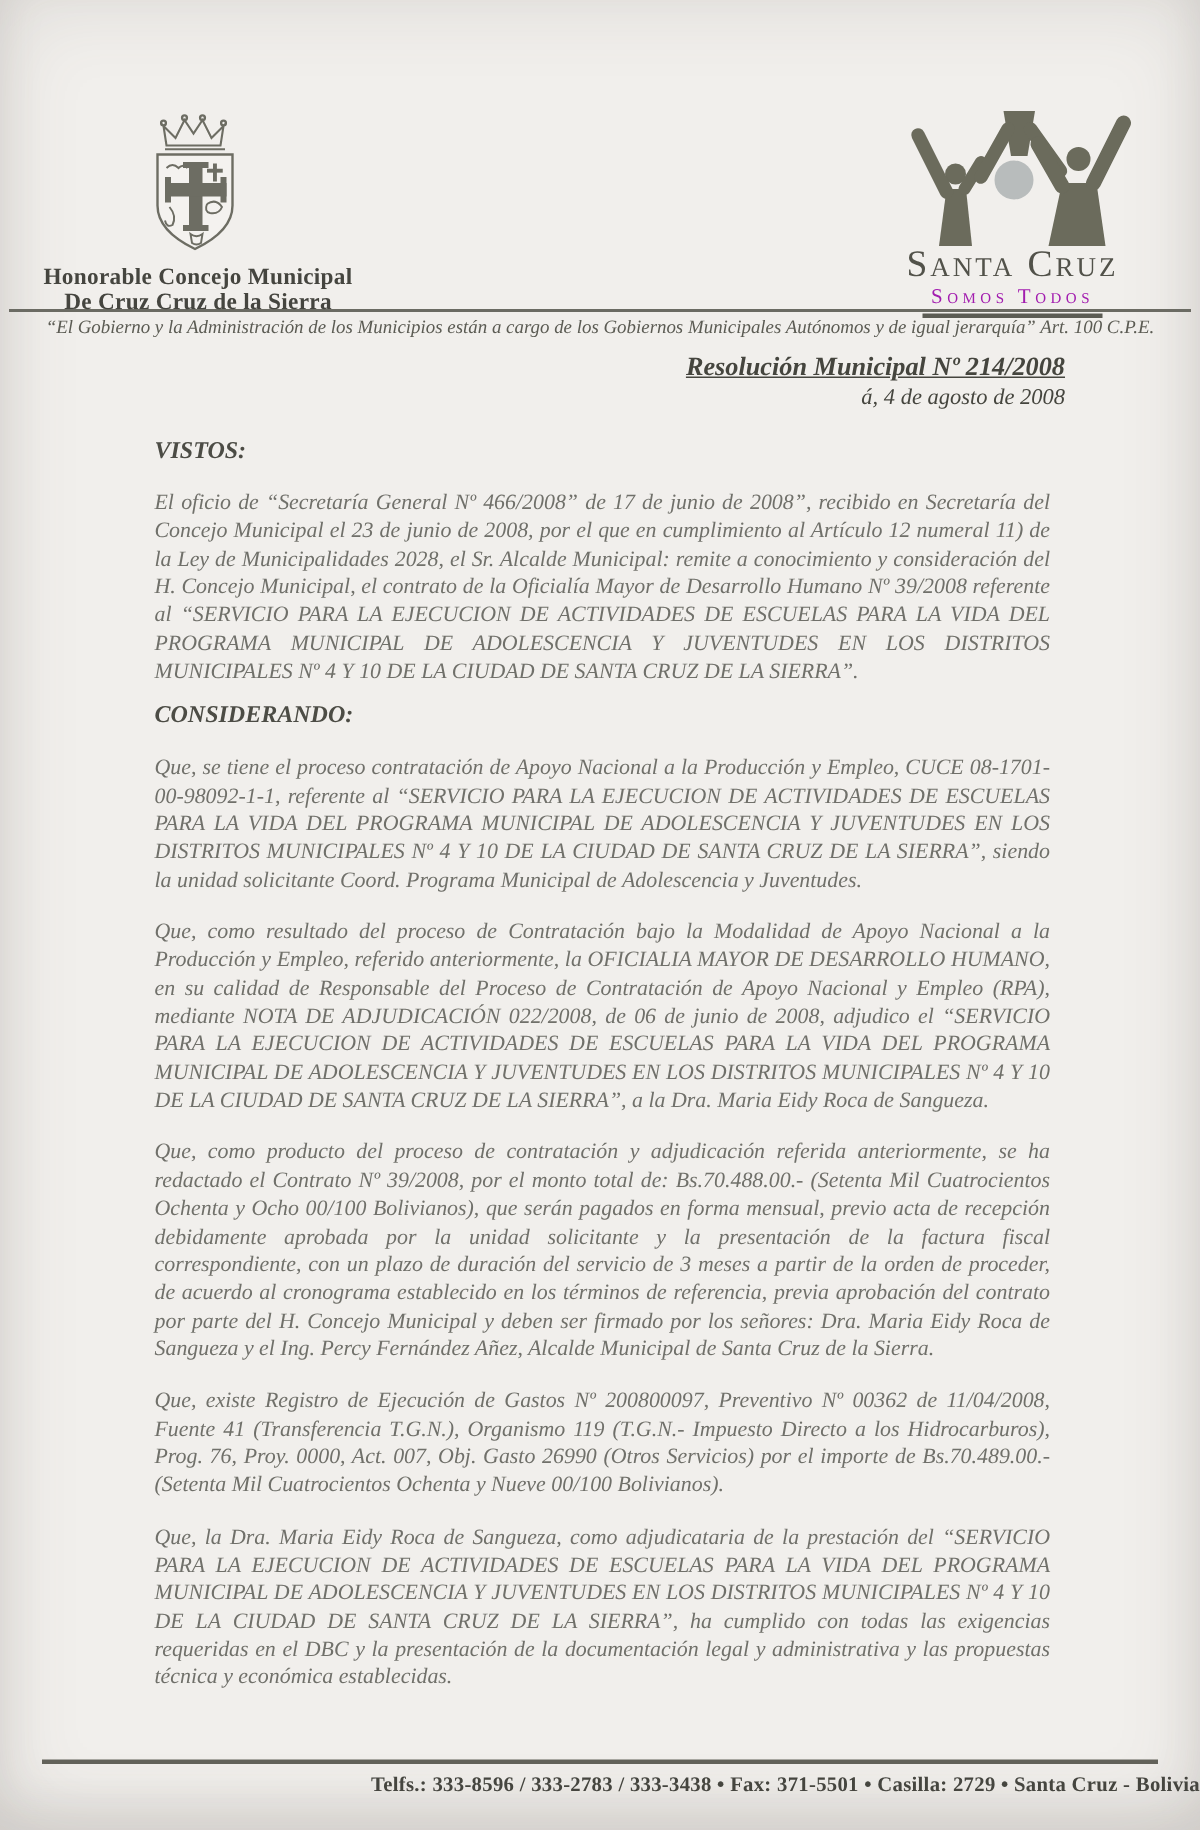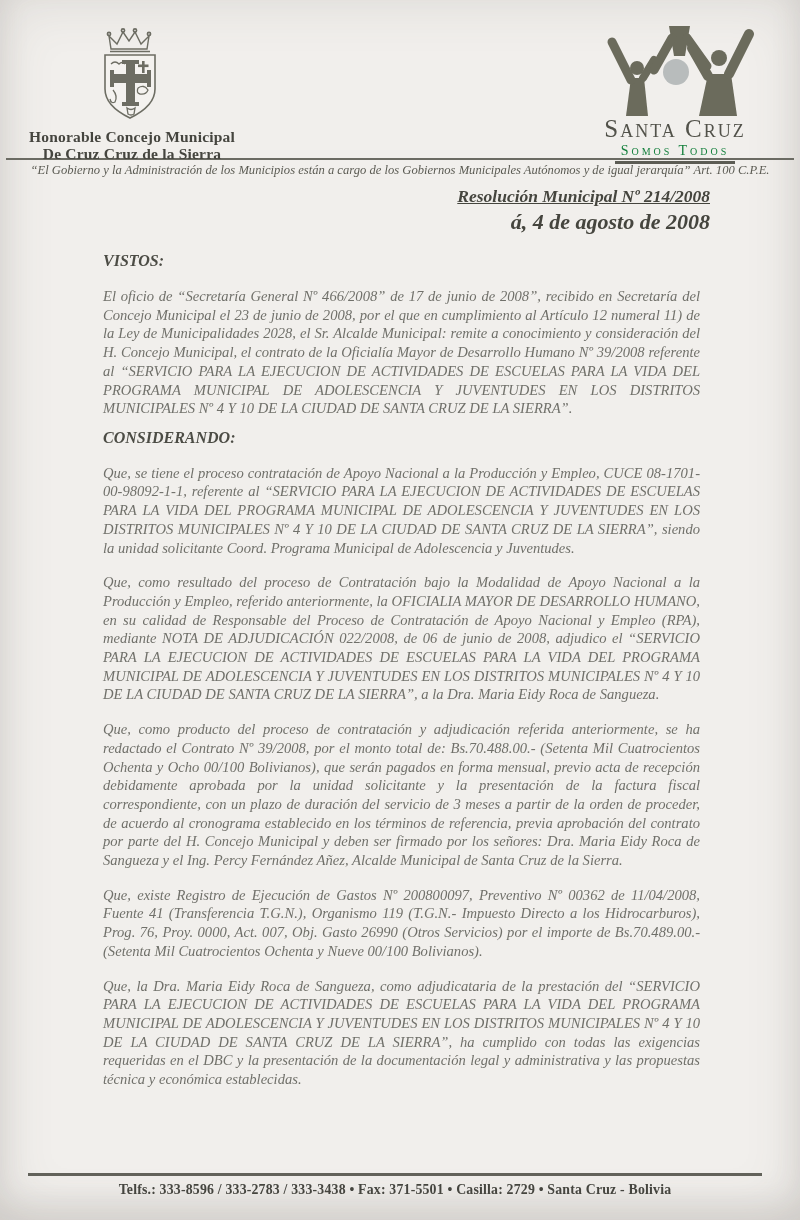--- a/index.html
+++ b/index.html
@@ -17,20 +17,21 @@
     color: #55554d;
   }
 
   
   .header {
     display: flex;
     justify-content: space-between;
     align-items: flex-start;
     padding: 22px 30px 0 22px;
     height: 158px;
+    margin-top: 48px;
   }
   .org-block { width: 220px; text-align: center; }
   .crest { display: block; margin: 6px auto 4px auto; }
   .org-name {
     font-weight: bold;
     font-size: 15.5px;
     line-height: 1.12;
     color: #45453f;
     letter-spacing: 0.2px;
   }
@@ -47,21 +48,21 @@
   .logo-subtitle-wrap {
     display: inline-block;
     border-bottom: 3px solid #5c5c54;
     padding: 1px 6px 3px 6px;
     margin-top: 1px;
   }
   .logo-subtitle {
     font-variant: small-caps;
     font-size: 14px;
     letter-spacing: 3px;
-    color: #15803d;
+    color: #a21caf;
     line-height: 1;
     white-space: nowrap;
   }
 
   .top-rule {
     border: none;
     border-top: 2px solid #6b6b63;
     margin: 0 6px;
   }
   .quote-line {
@@ -77,23 +78,23 @@
   .title-block { text-align: right; padding: 8px 90px 0 0; }
   .res-title {
     font-weight: bold;
     font-style: italic;
     font-size: 17.5px;
     color: #45453e;
     text-decoration: underline;
     line-height: 1.25;
   }
   .res-date {
-    font-weight: bold;
-    font-style: italic;
-    font-size: 22px;
+    font-weight: normal;
+    font-style: italic;
+    font-size: 15px;
     color: #45453e;
     line-height: 1.25;
   }
 
   
   .doc-body {
     padding: 17px 100px 0 103px;
     font-style: italic;
     font-size: 14.6px;
     line-height: 18.7px;
@@ -105,23 +106,23 @@
     font-size: 16px;
     color: #4c4c45;
     margin-bottom: 11px;
     text-align: left;
   }
   .doc-body p { margin-bottom: 11px; margin-top: 16px; }
 
   
   .footer {
     position: absolute;
-    left: 0; right: 10px;
+    left: 0; right: 0;
     bottom: 22px;
-    text-align: center;
+    text-align: right;
   }
   .footer-rule {
     border: none;
     border-top: 3px solid #62625a;
     margin: 0 28px 6px 28px;
   }
   .footer-text {
     font-weight: bold;
     font-size: 13.8px;
     color: #45453f;

